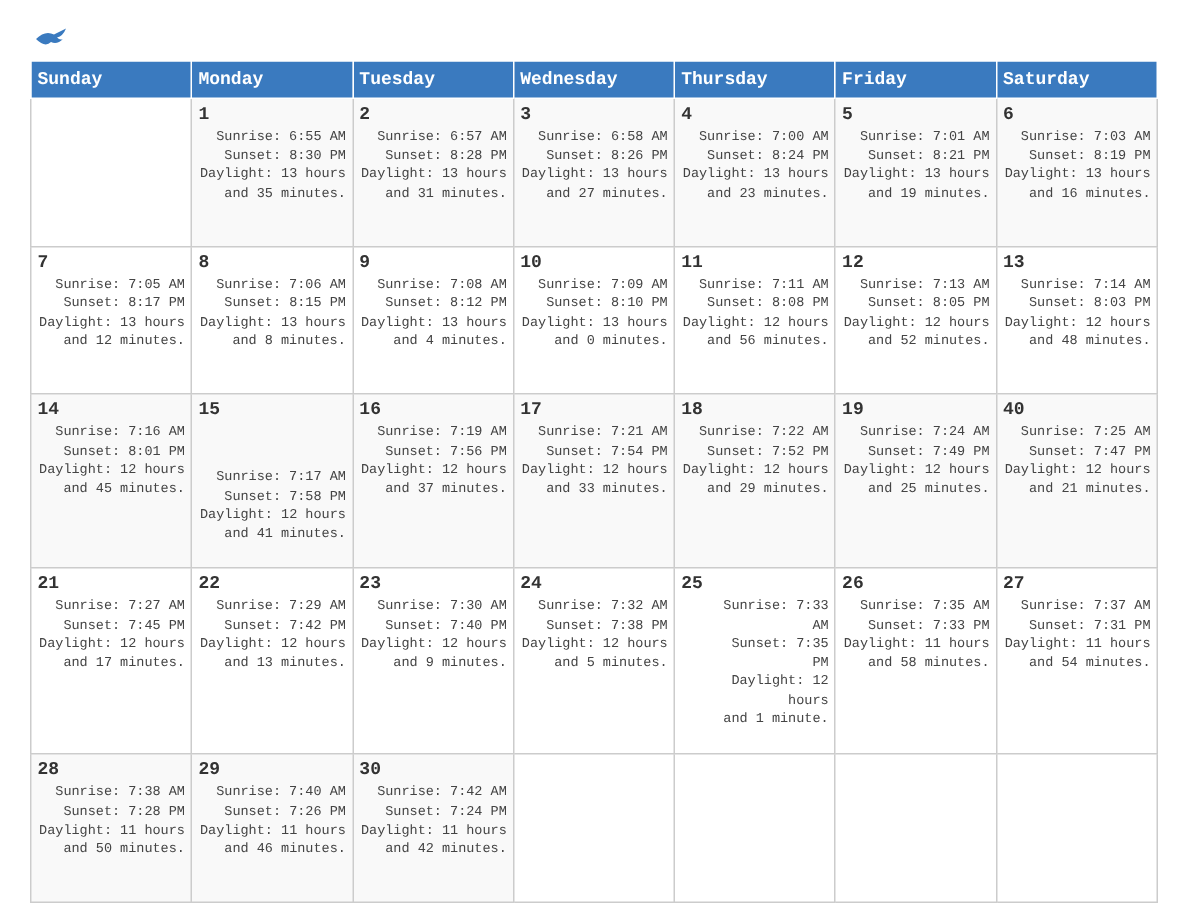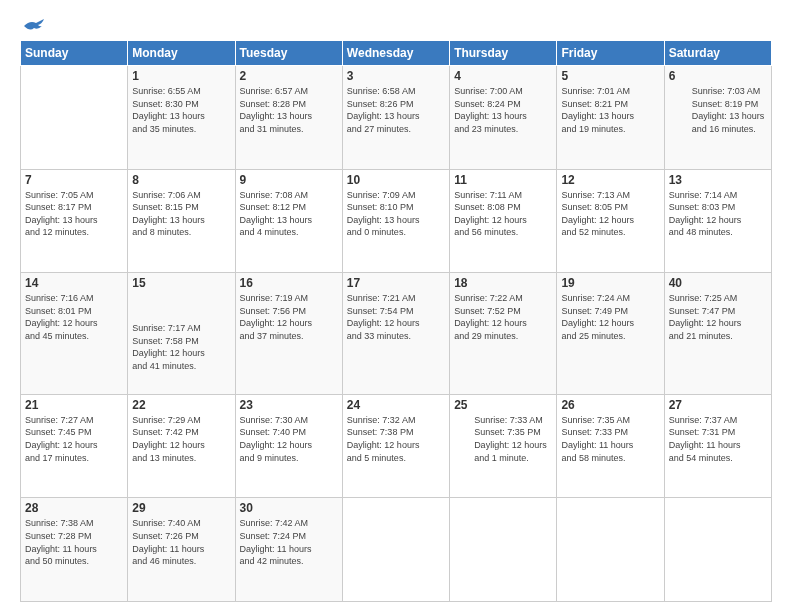--- a/index.html
+++ b/index.html
@@ -9,20 +9,21 @@
       width: 792px;
       height: 612px;
       overflow: hidden;
     }
     .page {
       width: 792px;
       height: 612px;
       padding: 18px 20px 10px 20px;
       display: flex;
       flex-direction: column;
+      font-family: Liberation Mono, monospace;
     }
     .header {
       display: flex;
       justify-content: space-between;
       align-items: flex-start;
       margin-bottom: 10px;
     }
     .logo {
       display: flex;
       flex-direction: column;
@@ -85,20 +86,21 @@
       font-size: 12px;
       font-weight: bold;
       color: #333;
       display: block;
       margin-bottom: 2px;
     }
     .day-info {
       font-size: 9px;
       color: #444;
       line-height: 1.4;
+      text-align: right;
     }
     tr:nth-child(odd) td { background-color: #f9f9f9; }
     tr:nth-child(even) td { background-color: #ffffff; }
     .calendar thead tr th { background-color: #3a7abf; }
   </style>
 </head>
 <body>
 
 <div class="page">
   <div class="header">
@@ -162,21 +164,21 @@
           </td>
           <td>
             <span class="day-number">5</span>
             <div class="day-info" style="white-space: pre-line;">Sunrise: 7:01 AM
 Sunset: 8:21 PM
 Daylight: 13 hours
 and 19 minutes.</div>
           </td>
           <td>
             <span class="day-number">6</span>
-            <div class="day-info" style="white-space: pre-line; margin-left: 23px;">Sunrise: 7:03 AM
+            <div class="day-info" style="white-space: pre-line;">Sunrise: 7:03 AM
 Sunset: 8:19 PM
 Daylight: 13 hours
 and 16 minutes.</div>
           </td>
         </tr>
         <tr>
           <td>
             <span class="day-number">7</span>
             <div class="day-info" style="white-space: pre-line;">Sunrise: 7:05 AM
 Sunset: 8:17 PM

